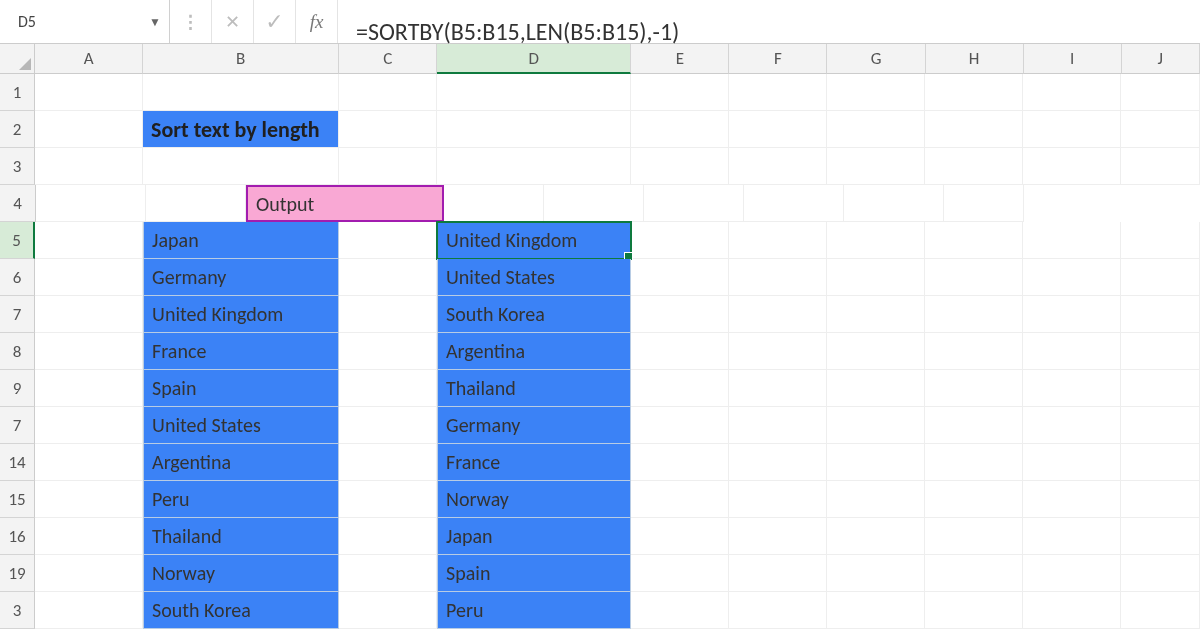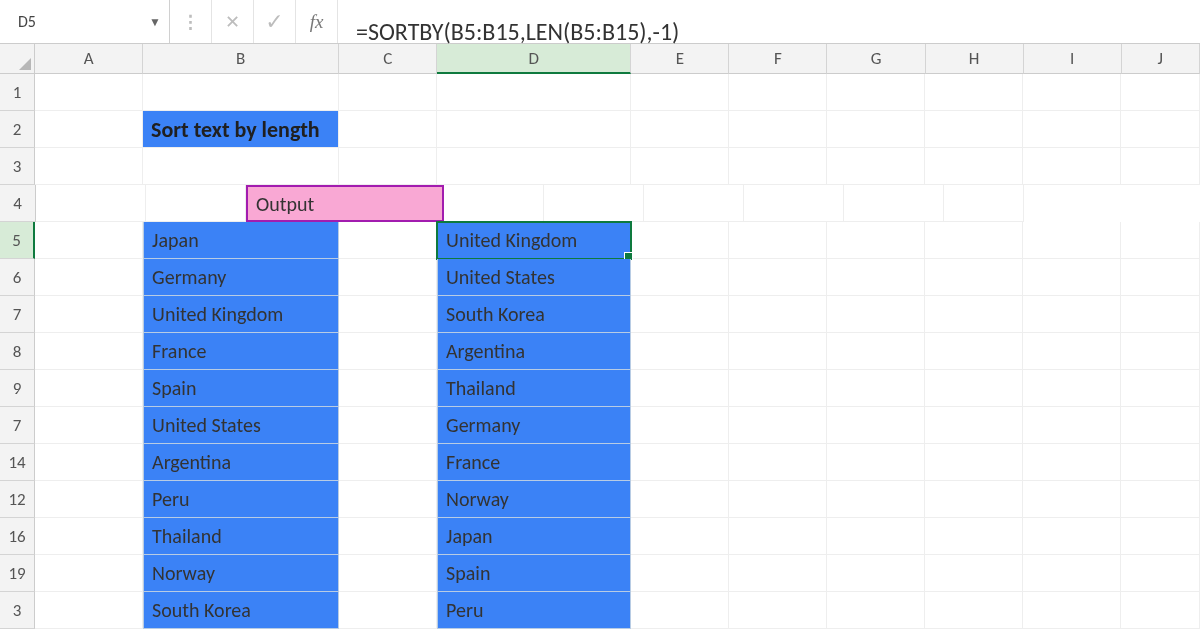--- a/index.html
+++ b/index.html
@@ -333,21 +333,21 @@
     <div class="cell cC"></div>
     <div class="cell cD tblD" data-hastext="true">France</div>
     <div class="cell cE"></div>
     <div class="cell cF"></div>
     <div class="cell cG"></div>
     <div class="cell cH"></div>
     <div class="cell cI"></div>
     <div class="cell cJ"></div>
   </div>
   <div class="grid-row r">
-    <div class="row-head">12</div>
+    <div class="row-head">15</div>
     <div class="cell cA"></div>
     <div class="cell cB tblB" data-hastext="true">Peru</div>
     <div class="cell cC"></div>
     <div class="cell cD tblD" data-hastext="true">Norway</div>
     <div class="cell cE"></div>
     <div class="cell cF"></div>
     <div class="cell cG"></div>
     <div class="cell cH"></div>
     <div class="cell cI"></div>
     <div class="cell cJ"></div>

